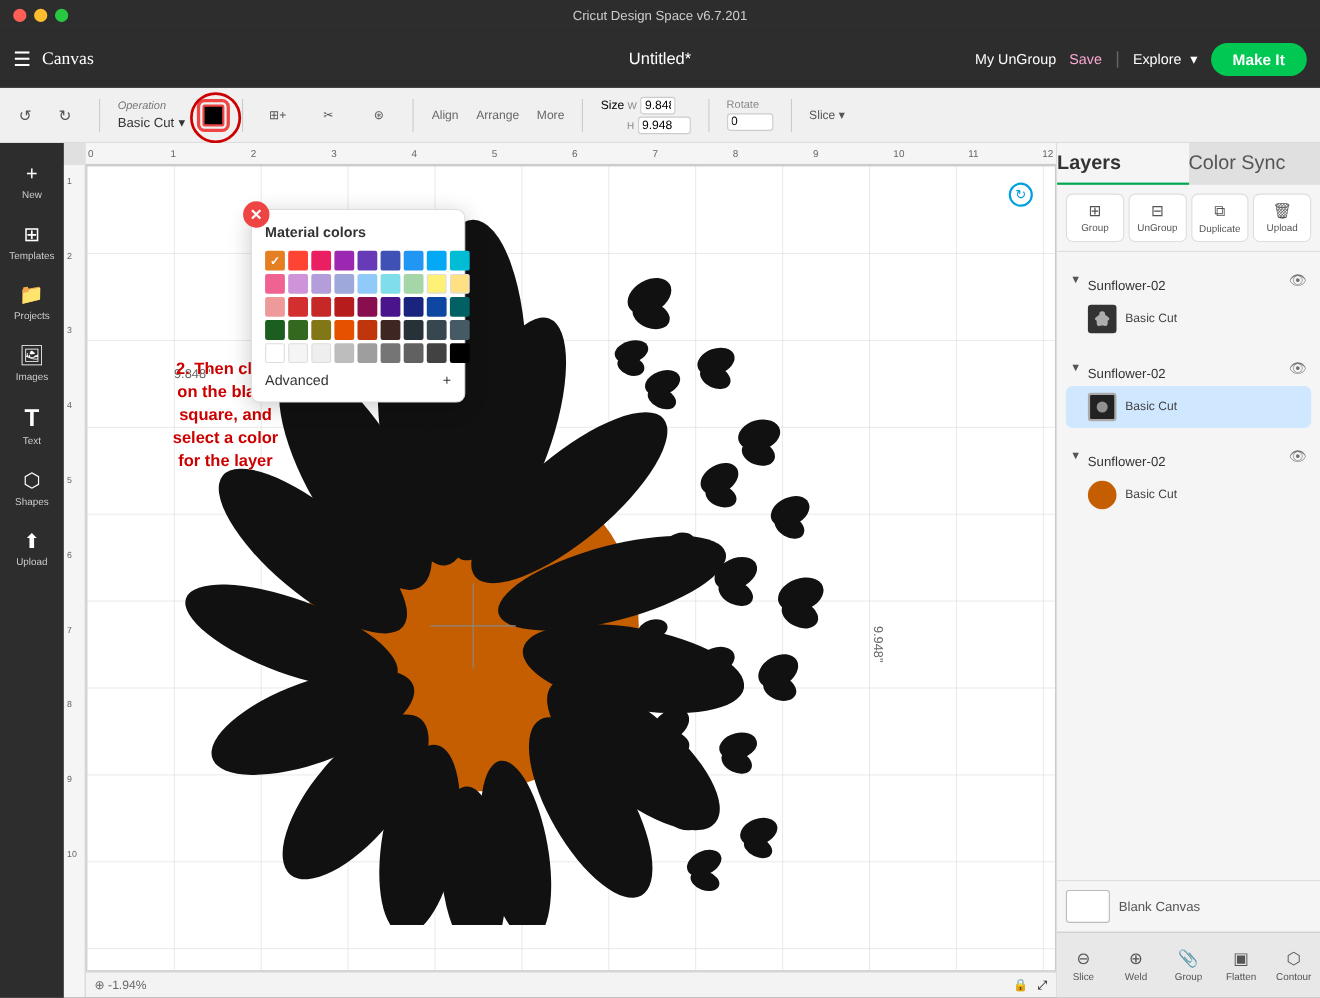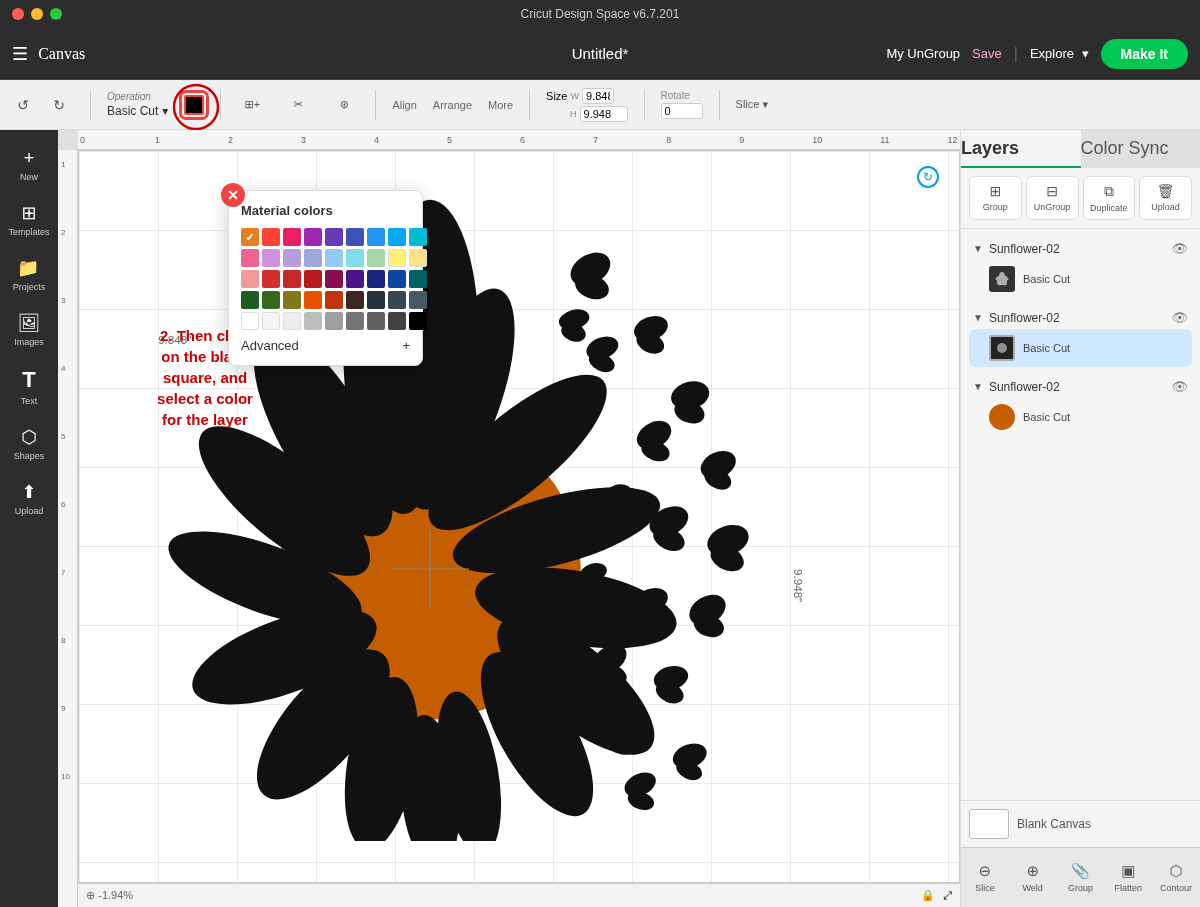--- a/index.html
+++ b/index.html
@@ -339,21 +339,21 @@
       margin-bottom: 8px;
     }
     .layer-header {
       display: flex;
       align-items: center;
       gap: 6px;
       padding: 4px;
       cursor: pointer;
     }
     .layer-chevron { color: #555; font-size: 10px; }
-    .layer-title { font-size: 12px; color: #333; font-weight: 500; flex: 1; }
+    .layer-title { font-size: 12px; color: #333; font-weight: 500; flex: 1; margin-top: 12px; }
     .layer-eye { color: #777; font-size: 13px; cursor: pointer; }
     .layer-item {
       display: flex;
       align-items: center;
       gap: 8px;
       padding: 6px 8px 6px 20px;
       border-radius: 6px;
       cursor: pointer;
       margin-bottom: 2px;
     }

